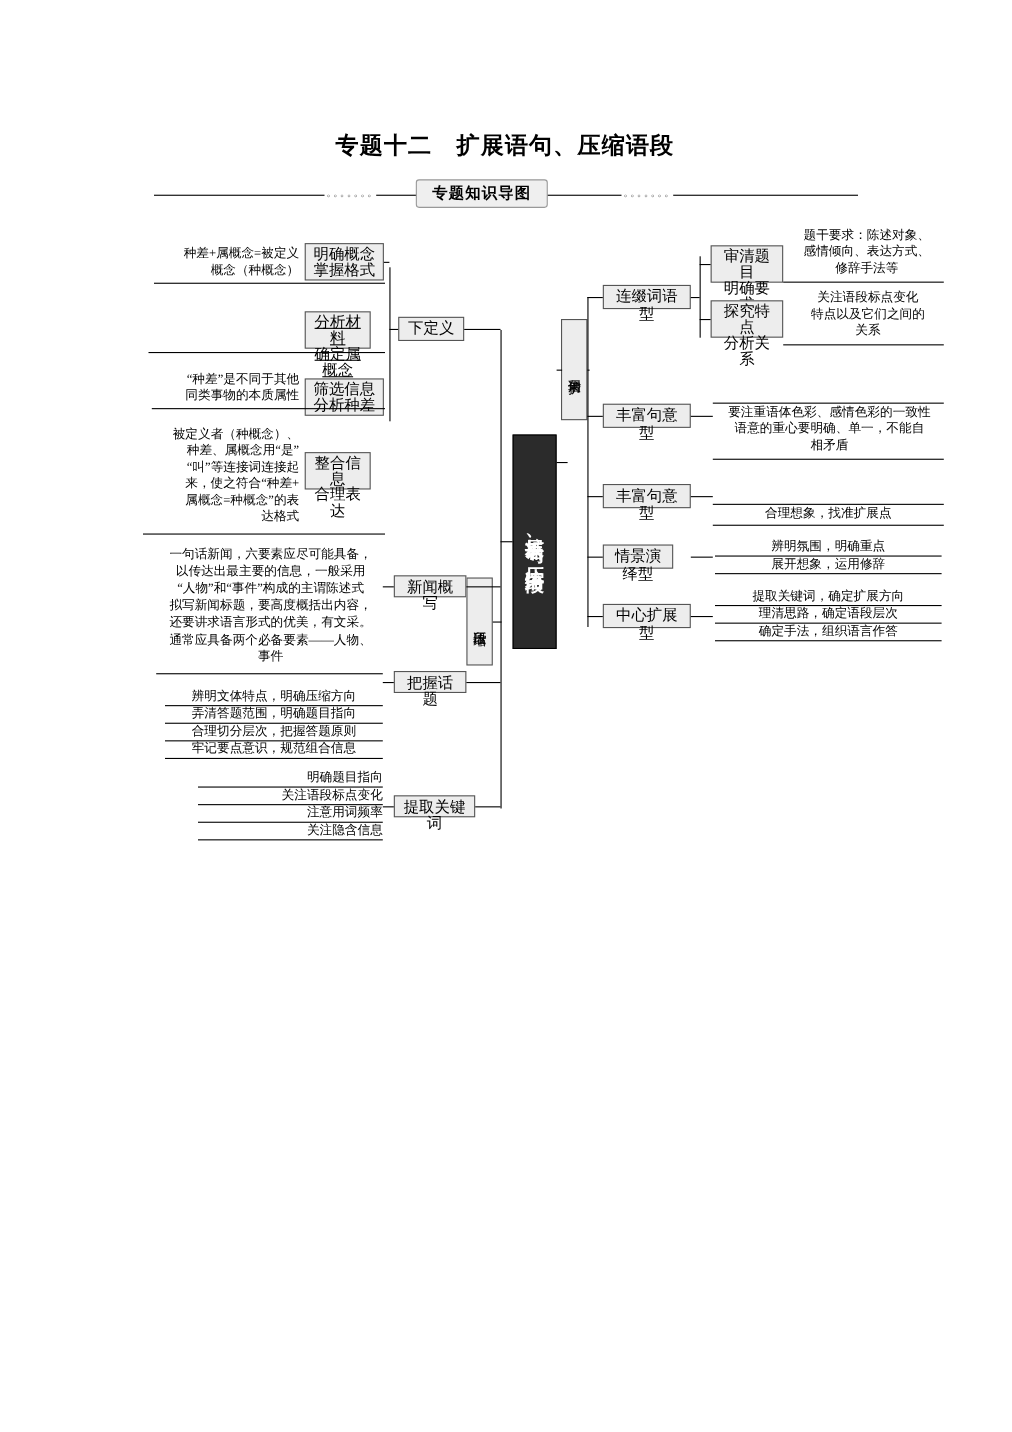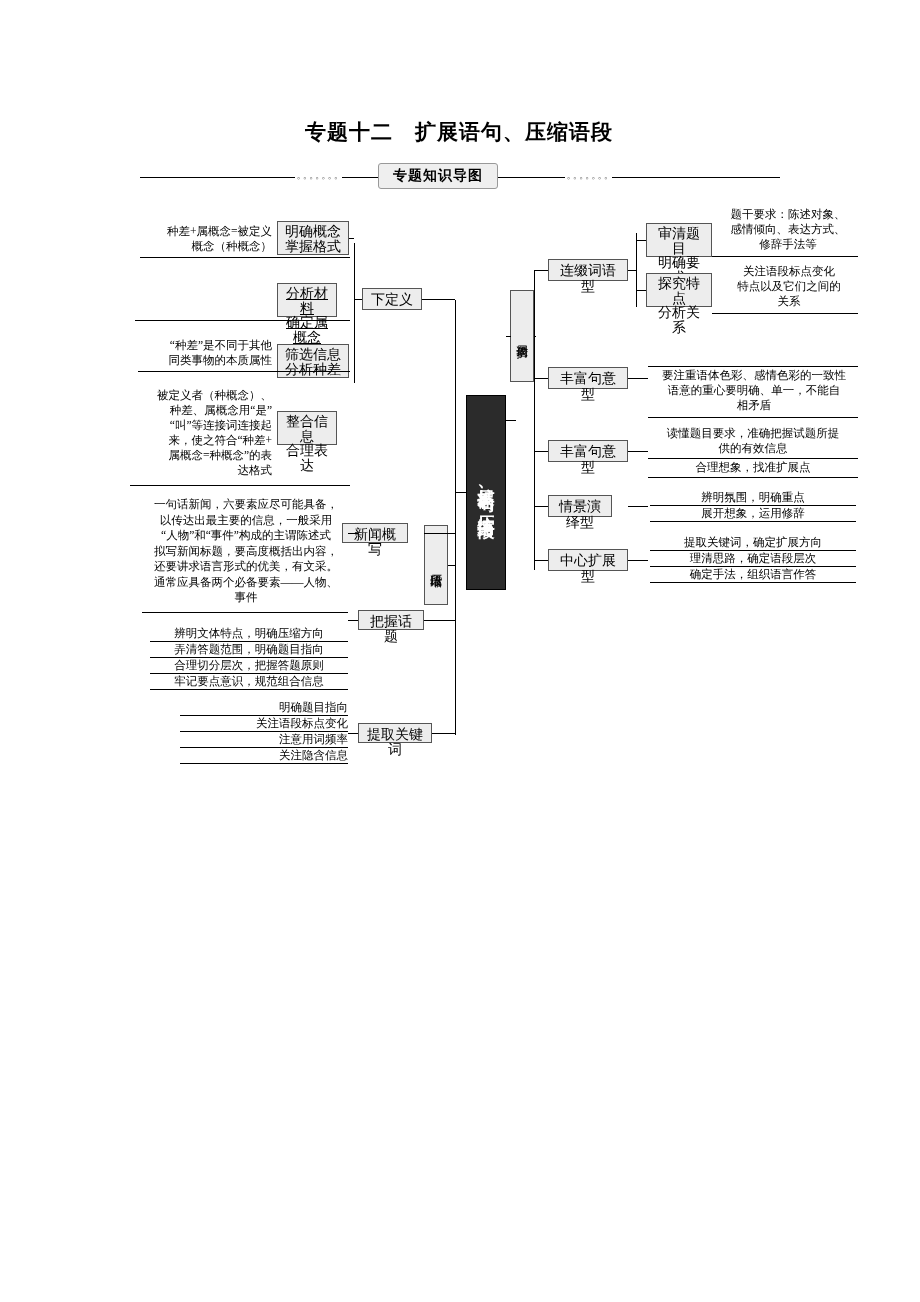--- a/index.html
+++ b/index.html
@@ -187,21 +187,21 @@
   <div class="node plain-right" style="left:130px; top:388px; width:142px;">
     <div>被定义者（种概念）、</div>
     <div>种差、属概念用“是”</div>
     <div>“叫”等连接词连接起</div>
     <div>来，使之符合“种差+</div>
     <div>属概念=种概念”的表</div>
     <div>达格式</div>
   </div>
   <div class="hline" style="left:130px; top:485px; width:220px;"></div>
 
-  <div class="node shaded" style="left:342px; top:523px; width:66px; height:20px; line-height:15px;">
+  <div class="node shaded" style="left:358px; top:523px; width:66px; height:20px; line-height:15px;">
     <span>新闻概写</span>
   </div>
   <div class="hline" style="left:424px; top:533px; width:31px;"></div>
   <div class="hline" style="left:348px; top:533px; width:10px;"></div>
 
   <div class="node plain-left" style="left:142px; top:497px; width:208px; line-height:15.5px;">
     <div>一句话新闻，六要素应尽可能具备，</div>
     <div>以传达出最主要的信息，一般采用</div>
     <div>“人物”和“事件”构成的主谓陈述式</div>
     <div>拟写新闻标题，要高度概括出内容，</div>
@@ -291,24 +291,20 @@
     <div>相矛盾</div>
   </div>
   <div class="hline" style="left:648px; top:417px; width:210px;"></div>
 
   <div class="node shaded" style="left:548px; top:440px; width:80px; height:22px; line-height:16px;">
     <span>丰富句意型</span>
   </div>
   <div class="hline" style="left:534px; top:451px; width:14px;"></div>
   <div class="hline" style="left:628px; top:451px; width:20px;"></div>
 
-  <div class="node plain-left" style="left:650px; top:426px; width:206px;">
-    <div>读懂题目要求，准确把握试题所提</div>
-    <div>供的有效信息</div>
-  </div>
   <div class="hline" style="left:648px; top:458px; width:210px;"></div>
   <div class="node plain-left" style="left:650px; top:460px; width:206px;">
     <div>合理想象，找准扩展点</div>
   </div>
   <div class="hline" style="left:648px; top:477px; width:210px;"></div>
 
   <div class="node shaded" style="left:548px; top:495px; width:64px; height:22px; line-height:16px;">
     <span>情景演绎型</span>
   </div>
   <div class="hline" style="left:534px; top:506px; width:14px;"></div>

